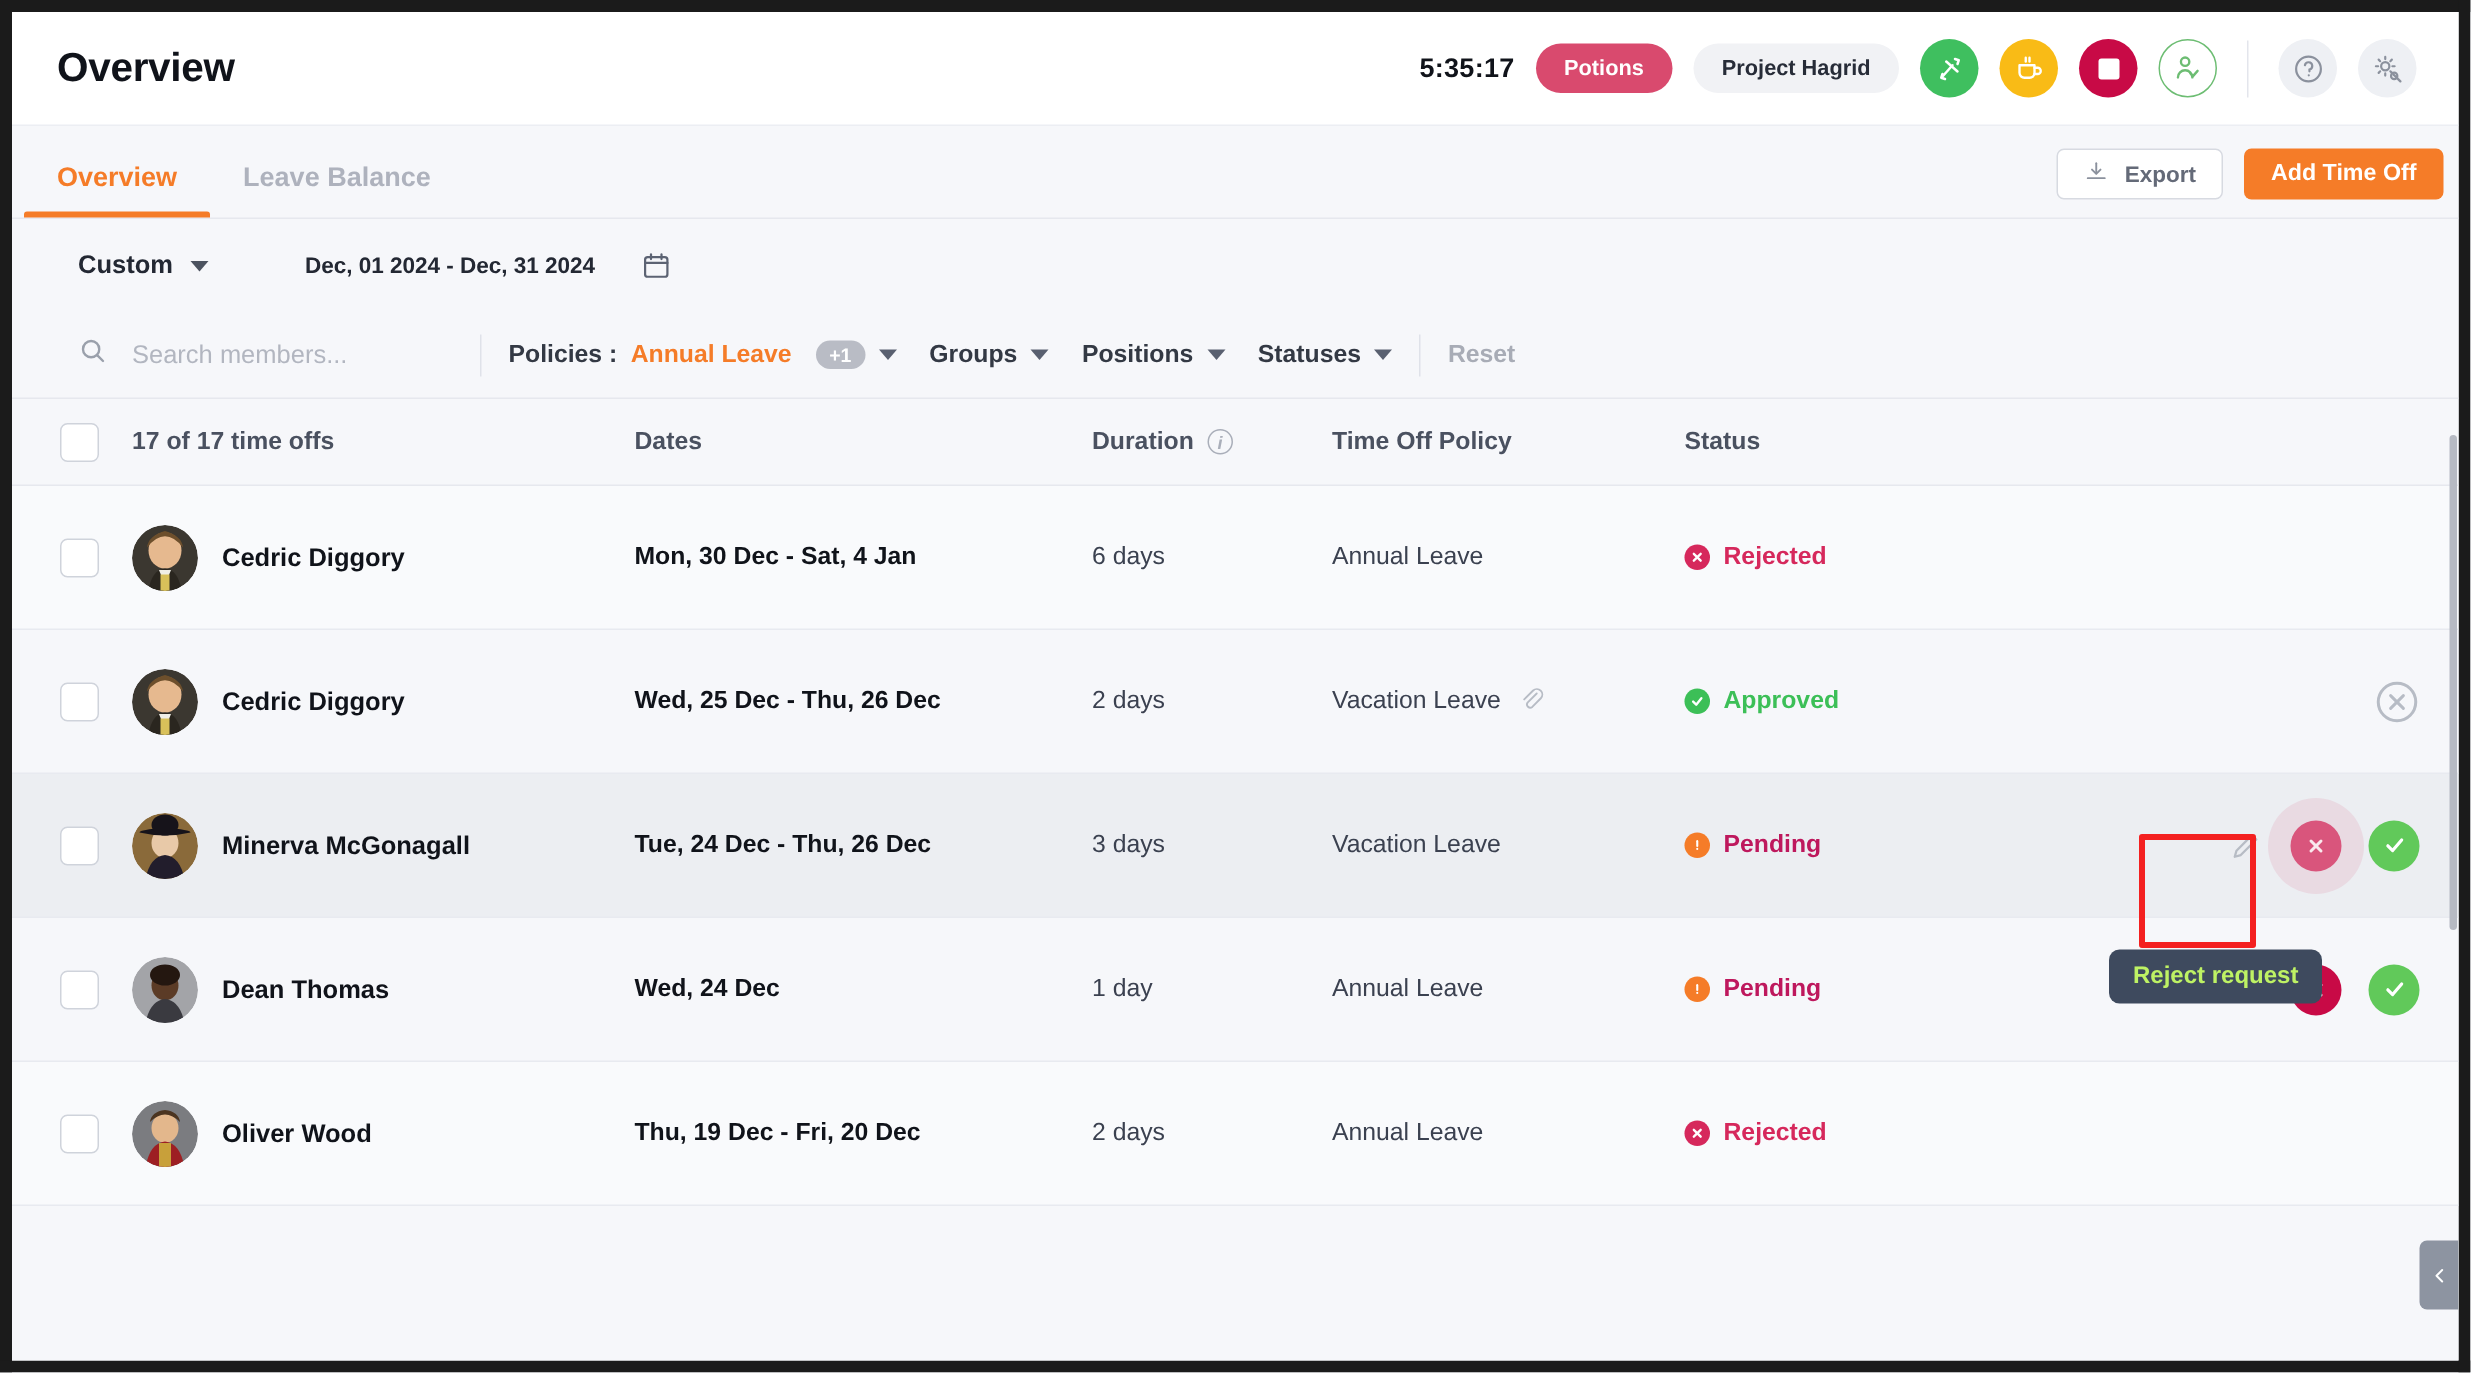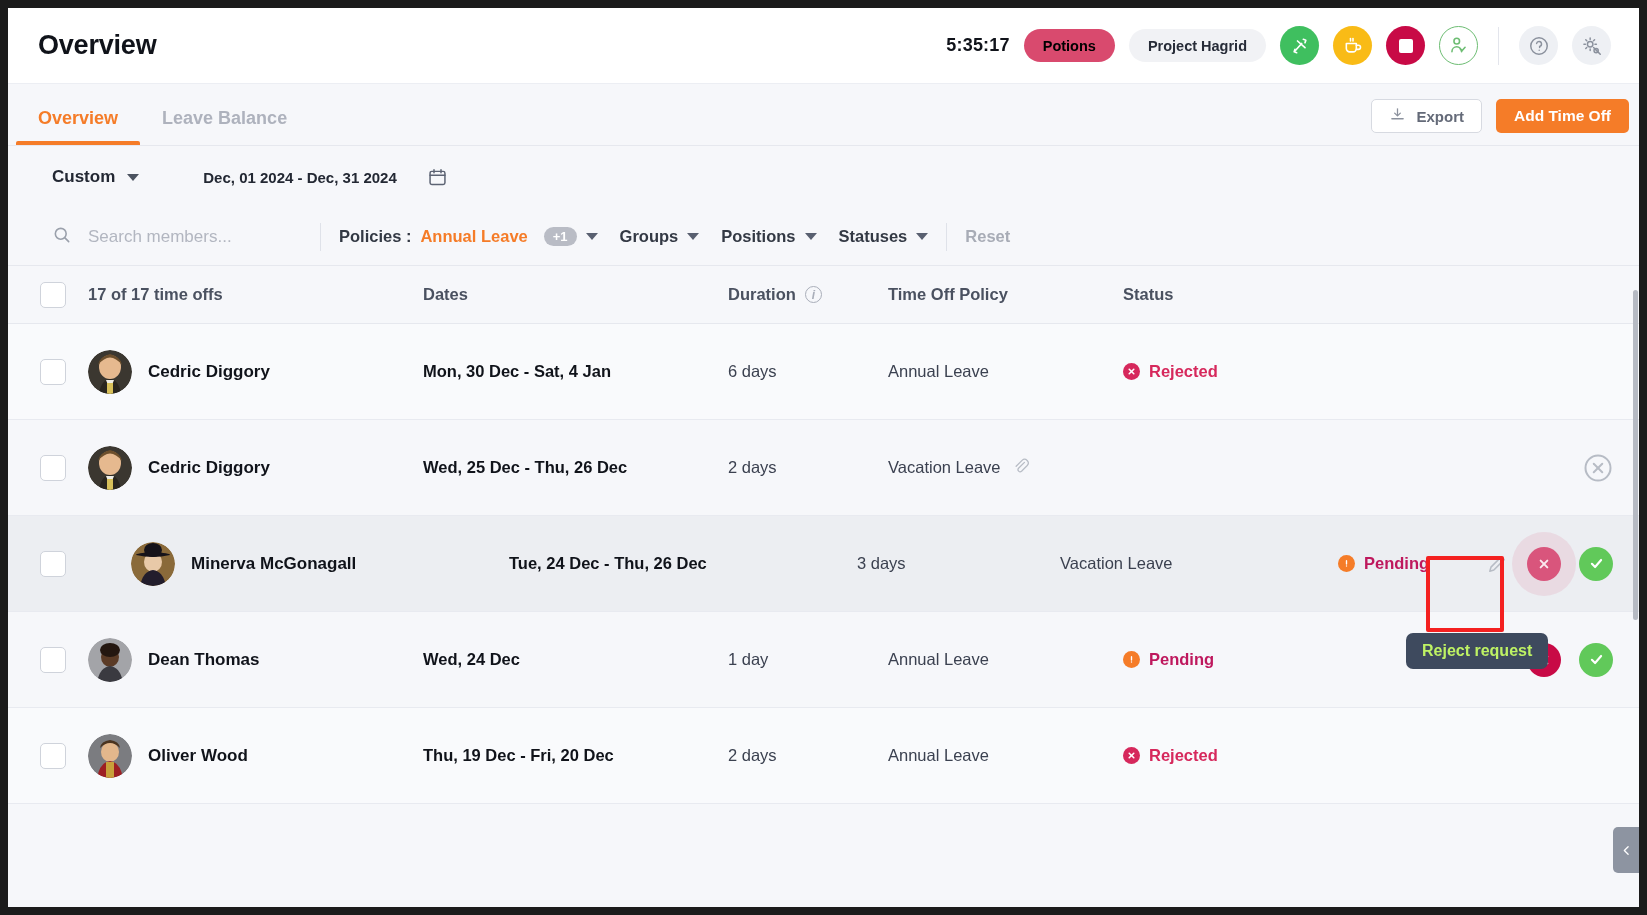--- a/index.html
+++ b/index.html
@@ -28,21 +28,21 @@
     height: 76px; background:#ffffff; display:flex; align-items:center;
     padding: 0 28px 0 30px; border-bottom:1px solid #eceef3;
   }
   .page-title { font-size:27px; font-weight:700; color:#10131a; letter-spacing:-0.2px; }
   .topbar-right { margin-left:auto; display:flex; align-items:center; gap:14px; }
   .timer { font-size:18px; font-weight:700; color:#10131a; letter-spacing:0.2px; }
   .chip {
     height:33px; border-radius:17px; padding:0 19px; display:flex; align-items:center;
     font-size:14.5px; font-weight:700;
   }
-  .chip-task { background:#d94a6e; color:#000000;text-align:right; }
+  .chip-task { background:#d94a6e; color:#ffffff;text-align:right; }
   .chip-project { background:#f1f2f5; color:#272c38; font-weight:700; }
   .circ-btn {
     width:39px; height:39px; border-radius:50%; display:flex; align-items:center;
     justify-content:center; border:none; cursor:pointer;
   }
   .circ-green { background:#3fbf5f; }
   .circ-yellow { background:#f9bb16; }
   .circ-crimson { background:#c80a46; }
   .circ-outline { background:#fff; border:1.5px solid #6dbd73; }
   .stop-square { width:14px; height:14px; background:#fff; border-radius:2px; }
@@ -128,21 +128,21 @@
     width:17px; height:17px; border-radius:50%; border:1.3px solid #a9aeb9; color:#a9aeb9;
     font-size:12px; font-style:italic; display:flex; align-items:center; justify-content:center;
     font-weight:700;
   }
 
   .row {
     height:96px; display:flex; align-items:center; border-bottom:1px solid #e8eaf0;
     background:#f9fafc; position:relative;
   }
   .row.alt { background:#f6f7fa; }
-  .row.highlight { background:#eceef2;gap:43px; }
+  .row.highlight { background:#eceef2; }
   .cell-name { width:335px; display:flex; align-items:center; gap:16px; }
   .avatar {
     width:44px; height:44px; border-radius:50%; overflow:hidden; flex-shrink:0;
     display:block; position:relative;
   }
   .uname { font-size:17px; font-weight:700; color:#10131a; }
   .cell-dates { width:305px; font-size:16.5px; font-weight:700; color:#10131a; }
   .cell-duration { width:160px; font-size:16.5px; color:#3b4150; }
   .cell-policy { width:235px; font-size:16.5px; color:#3b4150; display:flex; align-items:center; gap:10px; }
   .cell-status { flex:1; display:flex; align-items:center; gap:9px; font-size:16.5px; font-weight:700; }
@@ -416,20 +416,28 @@
           <span class="uname">Cedric Diggory</span>
         </div>
         <div class="cell-dates">Wed, 25 Dec - Thu, 26 Dec</div>
         <div class="cell-duration">2 days</div>
         <div class="cell-policy">
           <span>Vacation Leave</span>
           <span><svg width="19" height="19" viewBox="0 0 24 24" fill="none" stroke="#b7bcc5" stroke-width="1.6" stroke-linecap="round" stroke-linejoin="round">
               <path d="M17 8 L9.5 15.5 a2.7 2.7 0 0 0 3.8 3.8 L20.5 12 a4.6 4.6 0 0 0 -6.5 -6.5 L6.5 13"></path>
             </svg></span>
         </div>
+        <div class="cell-status st-approved">
+          <span class="st-dot dot-approved">
+            <svg width="11" height="11" viewBox="0 0 24 24" fill="none" stroke="#fff" stroke-width="3.4" stroke-linecap="round" stroke-linejoin="round">
+              <path d="M6 12.5 L10.5 17 L18 7.5"></path>
+            </svg>
+          </span>
+          <span>Approved</span>
+        </div>
         <div class="row-actions">
           <div class="act-cancel">
             <svg width="30" height="30" viewBox="0 0 24 24" fill="none" stroke="#b7bcc5" stroke-width="1.6" stroke-linecap="round">
               <circle cx="12" cy="12" r="10"></circle>
               <path d="M8.6 8.6 L15.4 15.4"></path>
               <path d="M15.4 8.6 L8.6 15.4"></path>
             </svg>
           </div>
         </div>
       </div>

